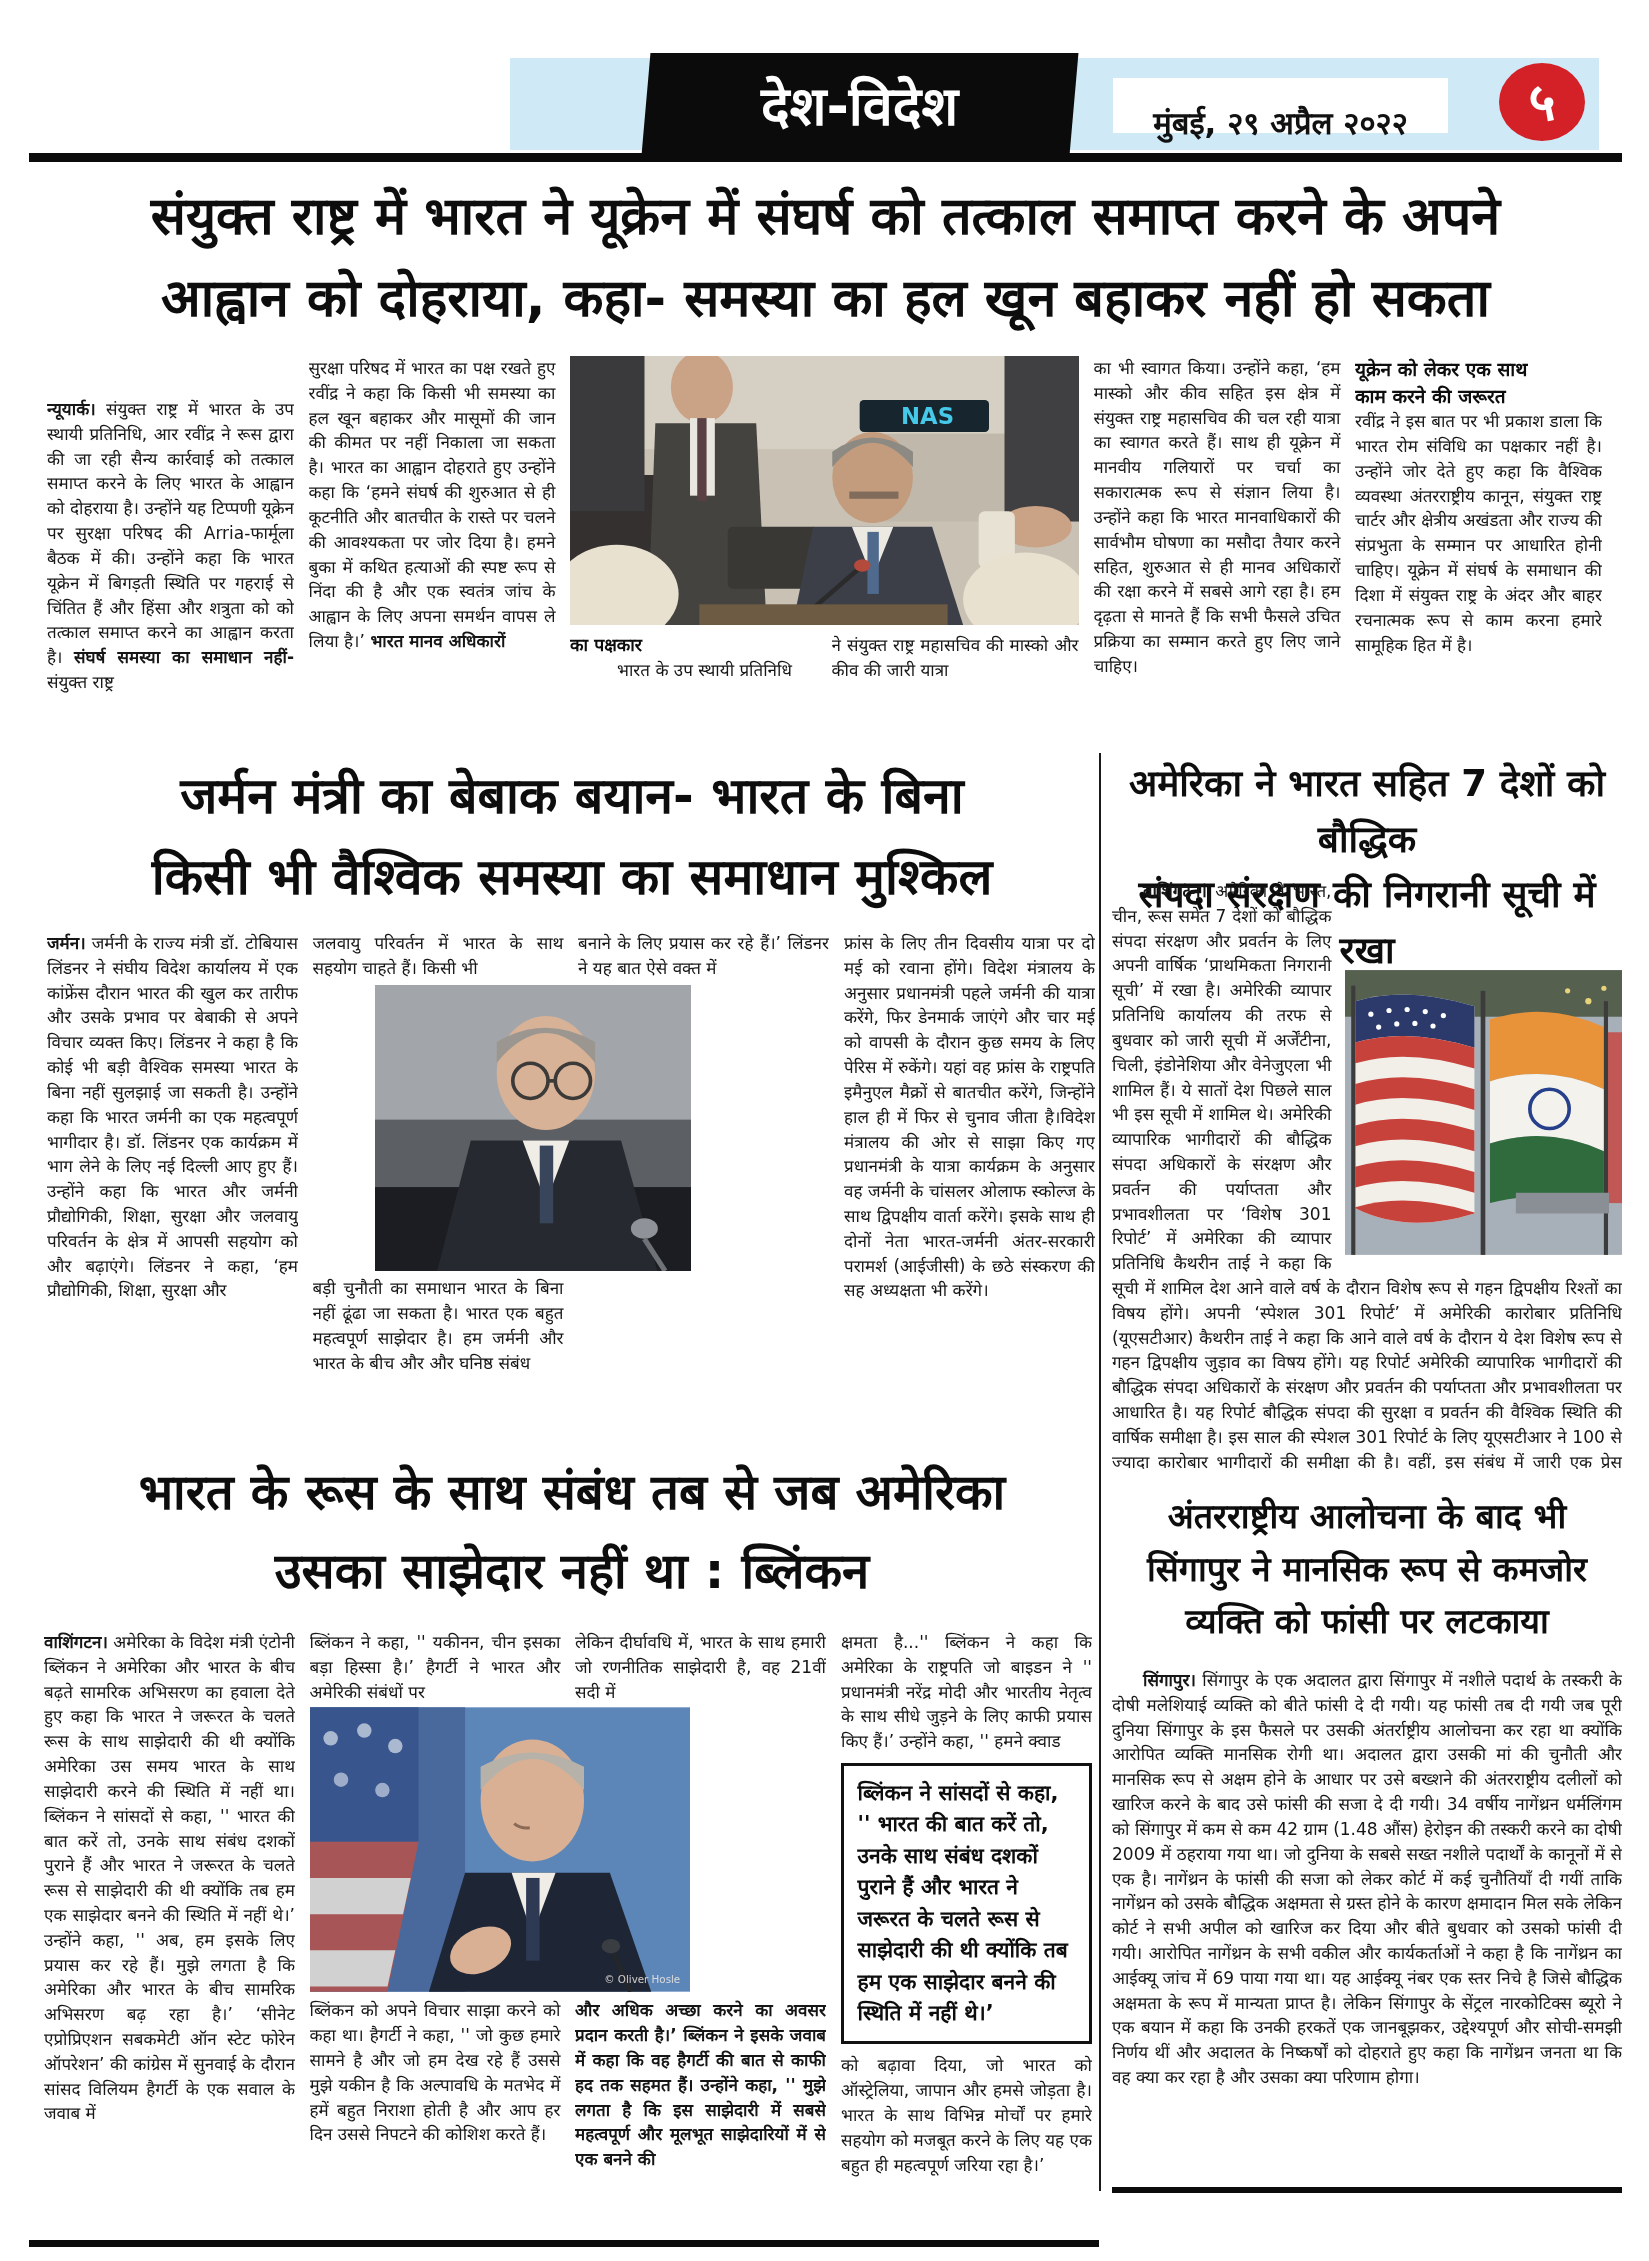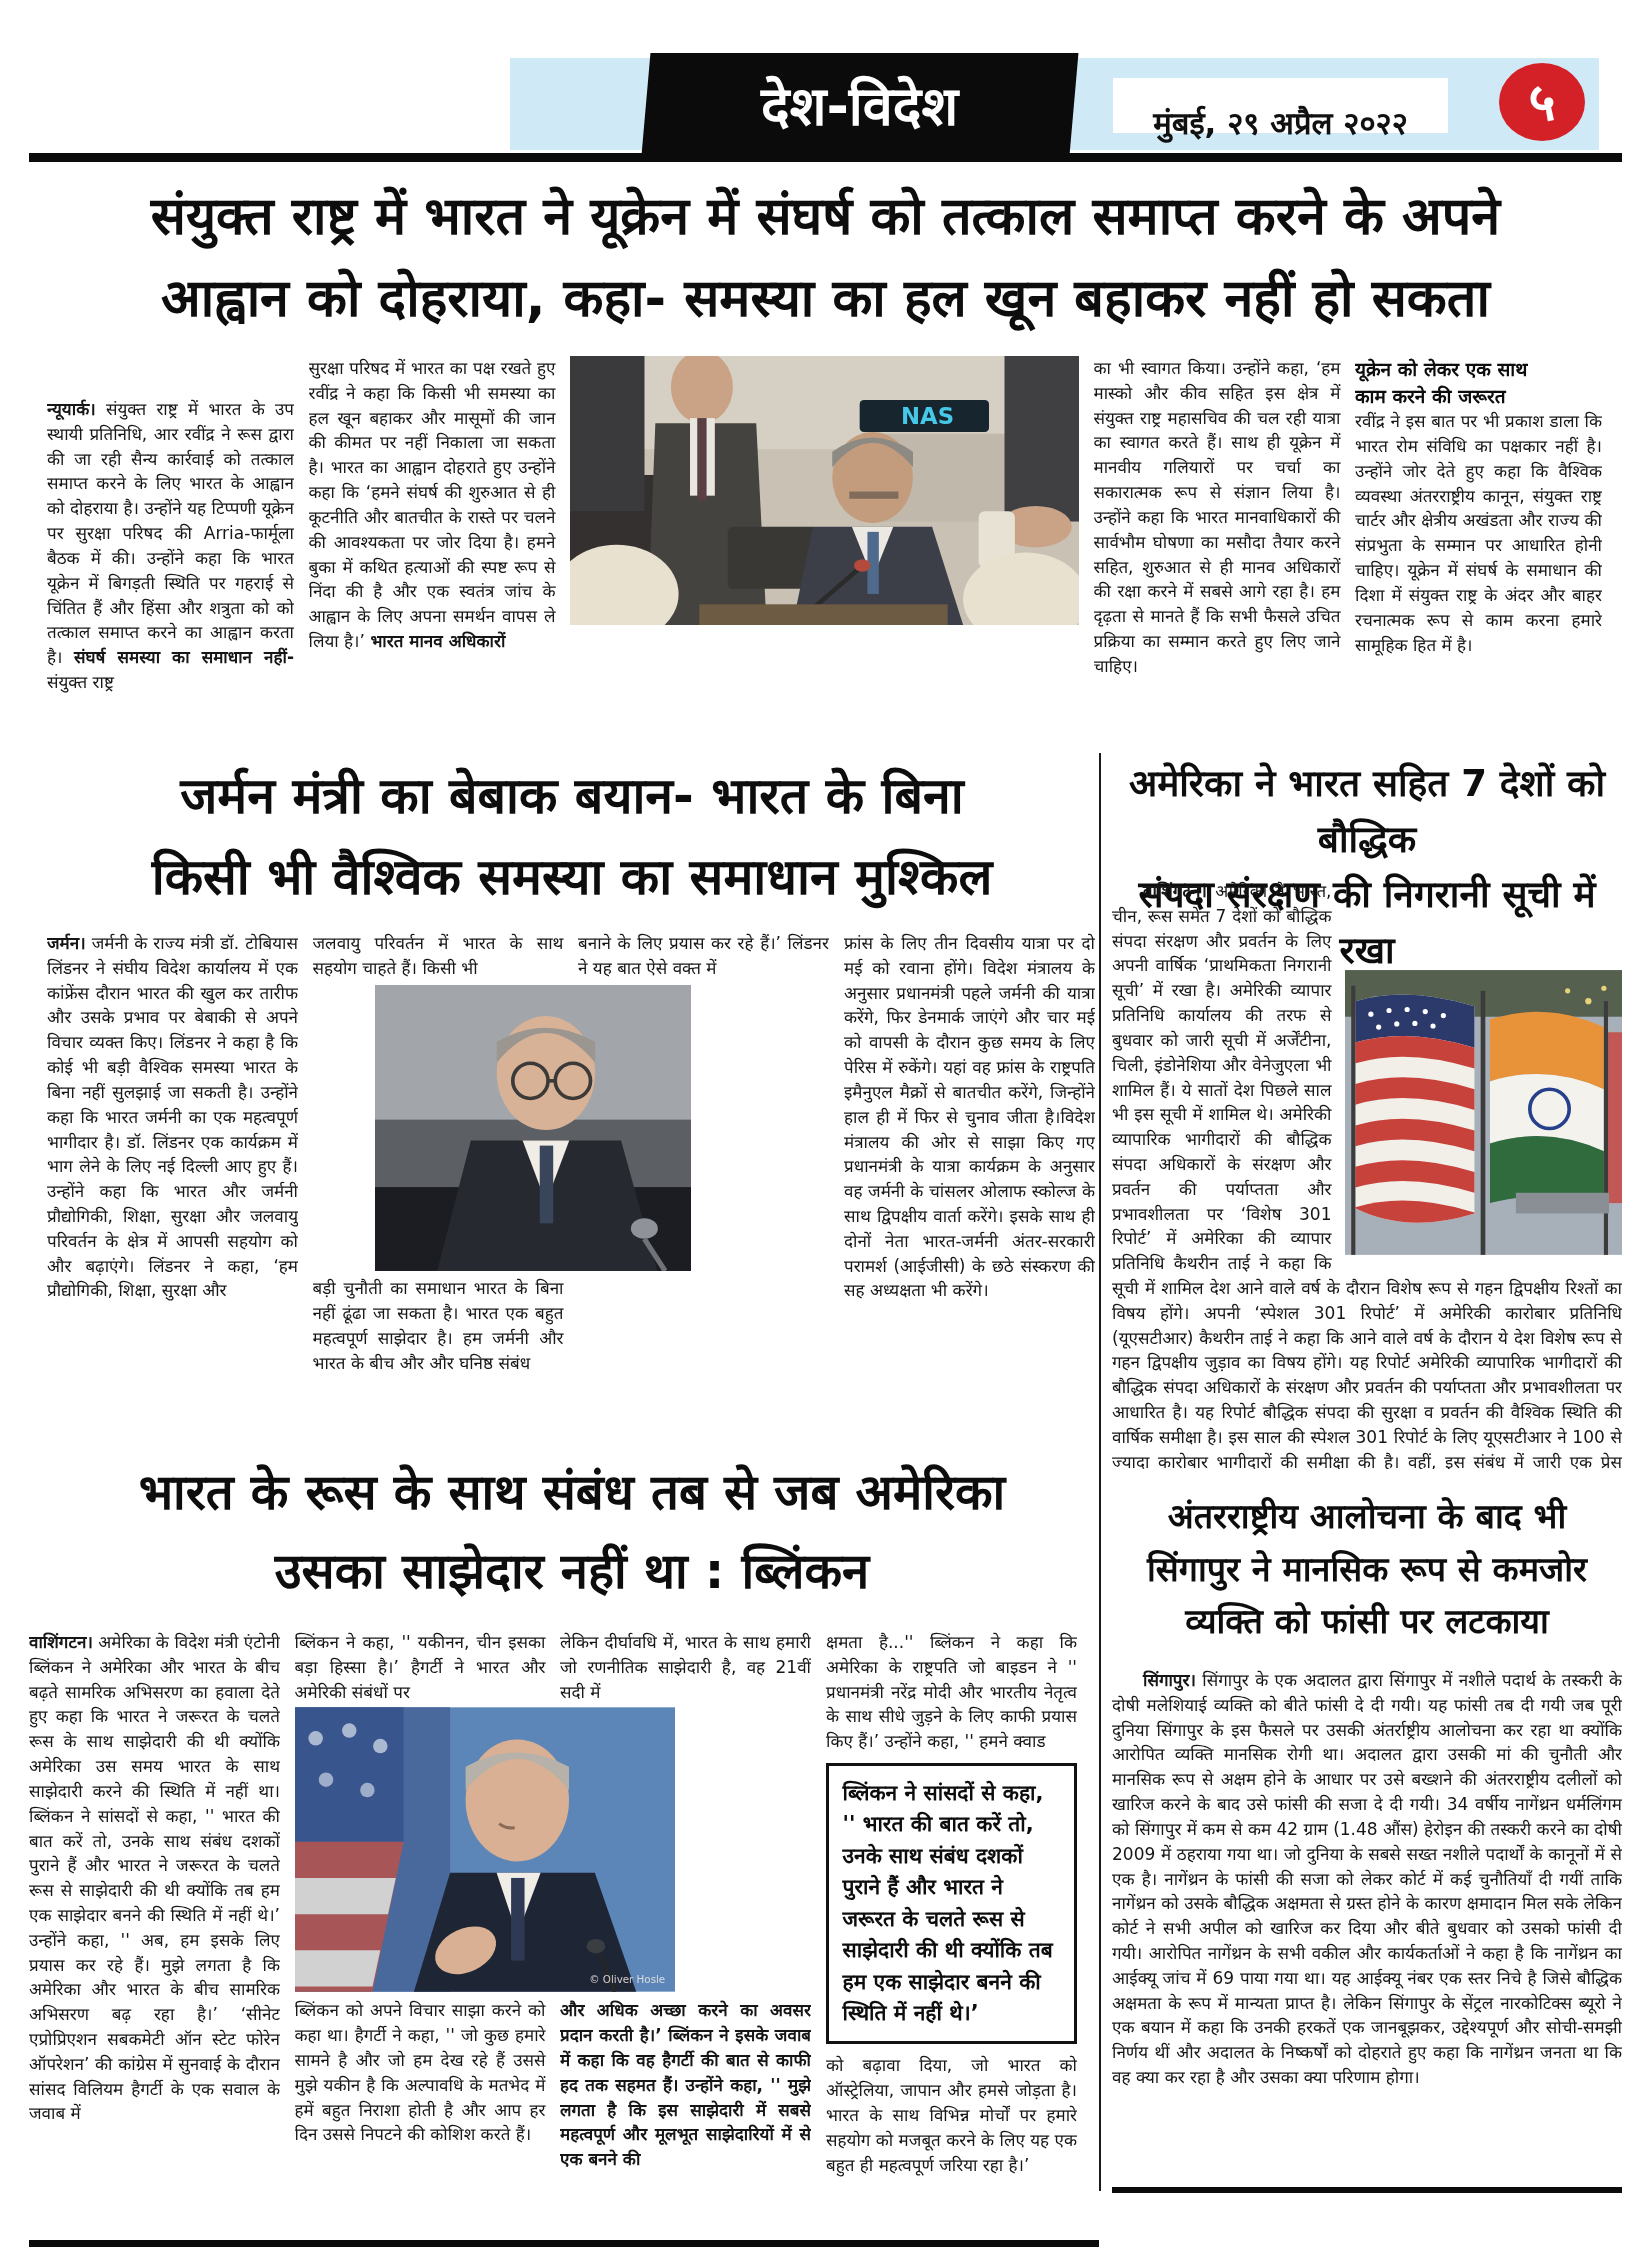--- a/index.html
+++ b/index.html
@@ -100,20 +100,29 @@
         <ellipse cx="900" cy="330" rx="70" ry="40" fill="#caa286"></ellipse>
         <rect x="790" y="300" width="70" height="110" rx="12" fill="#e7e2d4"></rect>
 
         <ellipse cx="90" cy="460" rx="120" ry="95" fill="#e8e1d0"></ellipse>
         <ellipse cx="880" cy="470" rx="120" ry="90" fill="#e8e1d0"></ellipse>
 
         <line x1="450" y1="505" x2="560" y2="410" stroke="#2b2b2b" stroke-width="9"></line>
         <ellipse cx="565" cy="405" rx="16" ry="12" fill="#b34a3c"></ellipse>
         <rect x="250" y="480" width="480" height="40" fill="#6d5b44"></rect>
       </svg>
+      <div class="colwrap" style="gap:14.5px;margin-top:8.3px;">
+        <div class="col bt" style="width:247px;">
+          <div class="subhead">का पक्षकार</div>
+          <div style="text-indent:47px;">भारत के उप स्थायी प्रतिनिधि</div>
+        </div>
+        <div class="col bt" style="width:247px;">
+          <span>ने संयुक्त राष्ट्र महासचिव की मास्को और कीव की जारी यात्रा</span>
+        </div>
+      </div>
     </div>
     <div class="col bt" style="width:247px;height:387px;">
       <span>का भी स्वागत किया। उन्होंने कहा, ‘हम मास्को और कीव सहित इस क्षेत्र में संयुक्त राष्ट्र महासचिव की चल रही यात्रा का स्वागत करते हैं। साथ ही यूक्रेन में मानवीय गलियारों पर चर्चा का सकारात्मक रूप से संज्ञान लिया है। उन्होंने कहा कि भारत मानवाधिकारों की सार्वभौम घोषणा का मसौदा तैयार करने सहित, शुरुआत से ही मानव अधिकारों की रक्षा करने में सबसे आगे रहा है। हम दृढ़ता से मानते हैं कि सभी फैसले उचित प्रक्रिया का सम्मान करते हुए लिए जाने चाहिए।</span>
     </div>
     <div class="col bt" style="width:247px;height:387px;">
       <div class="subhead" style="font-size:19px;">
         <div>यूक्रेन को लेकर एक साथ</div>
         <div>काम करने की जरूरत</div>
       </div>
       <span>रवींद्र ने इस बात पर भी प्रकाश डाला कि भारत रोम संविधि का पक्षकार नहीं है। उन्होंने जोर देते हुए कहा कि वैश्विक व्यवस्था अंतरराष्ट्रीय कानून, संयुक्त राष्ट्र चार्टर और क्षेत्रीय अखंडता और राज्य की संप्रभुता के सम्मान पर आधारित होनी चाहिए। यूक्रेन में संघर्ष के समाधान की दिशा में संयुक्त राष्ट्र के अंदर और बाहर रचनात्मक रूप से काम करना हमारे सामूहिक हित में है।</span>
@@ -236,21 +245,21 @@
     <span>सिंगापुर के एक अदालत द्वारा सिंगापुर में नशीले पदार्थ के तस्करी के दोषी मलेशियाई व्यक्ति को बीते फांसी दे दी गयी। यह फांसी तब दी गयी जब पूरी दुनिया सिंगापुर के इस फैसले पर उसकी अंतर्राष्ट्रीय आलोचना कर रहा था क्योंकि आरोपित व्यक्ति मानसिक रोगी था। अदालत द्वारा उसकी मां की चुनौती और मानसिक रूप से अक्षम होने के आधार पर उसे बख्शने की अंतरराष्ट्रीय दलीलों को खारिज करने के बाद उसे फांसी की सजा दे दी गयी। 34 वर्षीय नागेंथ्रन धर्मलिंगम को सिंगापुर में कम से कम 42 ग्राम (1.48 औंस) हेरोइन की तस्करी करने का दोषी 2009 में ठहराया गया था। जो दुनिया के सबसे सख्त नशीले पदार्थों के कानूनों में से एक है। नागेंथ्रन के फांसी की सजा को लेकर कोर्ट में कई चुनौतियाँ दी गयीं ताकि नागेंथ्रन को उसके  बौद्धिक अक्षमता से ग्रस्त होने के कारण  क्षमादान मिल सके लेकिन कोर्ट ने सभी अपील को खारिज कर दिया और बीते बुधवार को उसको फांसी दी गयी।  आरोपित नागेंथ्रन के सभी वकील और कार्यकर्ताओं ने कहा है कि नागेंथ्रन का आईक्यू जांच में  69 पाया गया था। यह आईक्यू नंबर एक स्तर निचे है जिसे बौद्धिक अक्षमता के रूप में मान्यता प्राप्त है। लेकिन सिंगापुर के सेंट्रल नारकोटिक्स ब्यूरो ने एक बयान में कहा कि उनकी हरकतें एक जानबूझकर, उद्देश्यपूर्ण और सोची-समझी निर्णय थीं और अदालत के निष्कर्षों को दोहराते हुए कहा कि नागेंथ्रन जनता था कि वह क्या कर रहा है और उसका क्या परिणाम होगा।</span>
   </div>
 
   <div class="abs hrule-thick" style="left:1112px;top:2187px;width:510px;height:5.7px;"></div>
 
   <div class="abs headline" style="left:47px;top:1453px;width:1050px;font-size:49px;line-height:1.62;">
     <div>भारत के रूस के साथ संबंध तब से जब अमेरिका</div>
     <div>उसका साझेदार नहीं था : ब्लिंकन</div>
   </div>
 
-  <div class="abs colwrap" style="left:29px;top:1630px;width:1050px;height:605px;gap:14.5px;">
+  <div class="abs colwrap" style="left:44px;top:1630px;width:1050px;height:605px;gap:14.5px;">
     <div class="col bt" style="width:251px;height:605px;">
       <span class="lead">वाशिंगटन।</span>
       <span>अमेरिका के विदेश मंत्री एंटोनी ब्लिंकन ने अमेरिका और भारत के बीच बढ़ते सामरिक अभिसरण का हवाला देते हुए कहा कि भारत ने जरूरत के चलते रूस के साथ साझेदारी की थी क्योंकि अमेरिका उस समय भारत के साथ साझेदारी करने की स्थिति में नहीं था। ब्लिंकन ने सांसदों से कहा, '' भारत की बात करें तो, उनके साथ संबंध दशकों पुराने हैं और भारत ने जरूरत के चलते रूस से साझेदारी की थी क्योंकि तब हम एक साझेदार बनने की स्थिति में नहीं थे।’ उन्होंने कहा, '' अब, हम इसके लिए प्रयास कर रहे हैं। मुझे लगता है कि अमेरिका और भारत के बीच सामरिक अभिसरण बढ़ रहा है।’  ‘सीनेट एप्रोप्रिएशन सबकमेटी ऑन स्टेट फोरेन ऑपरेशन’ की कांग्रेस में सुनवाई के दौरान सांसद विलियम हैगर्टी के एक सवाल के जवाब में</span>
     </div>
     <div class="col" style="width:517px;height:605px;position:relative;">
       <div class="colwrap" style="gap:14.5px;">
         <div class="col bt" style="width:251px;height:74px;">ब्लिंकन ने कहा, '' यकीनन, चीन इसका बड़ा हिस्सा है।’ हैगर्टी ने भारत और अमेरिकी संबंधों पर</div>
         <div class="col bt" style="width:251px;height:74px;">लेकिन दीर्घावधि में, भारत के साथ हमारी जो रणनीतिक साझेदारी है, वह 21वीं सदी में</div>
       </div>
       <div style="position:relative;width:380px;margin:3.1px 0 6.2px 0;">

